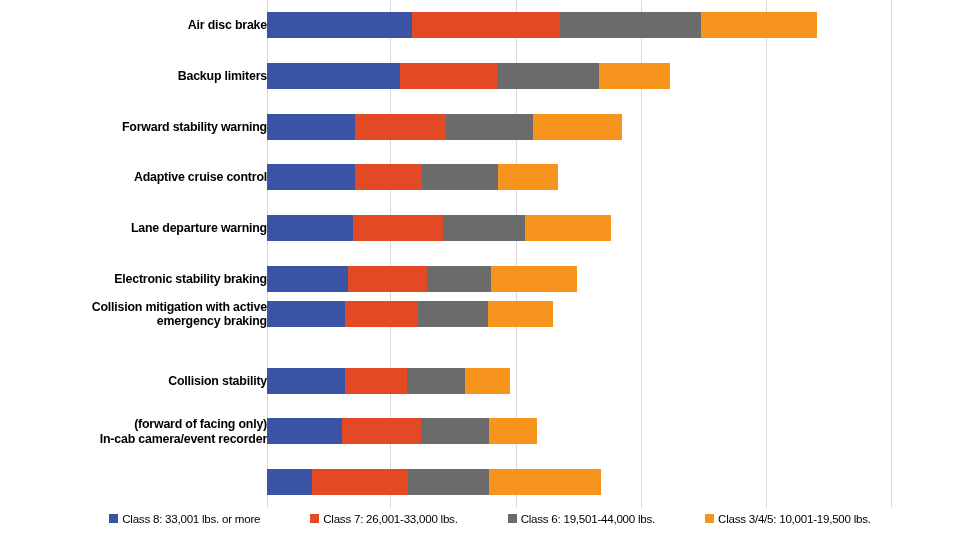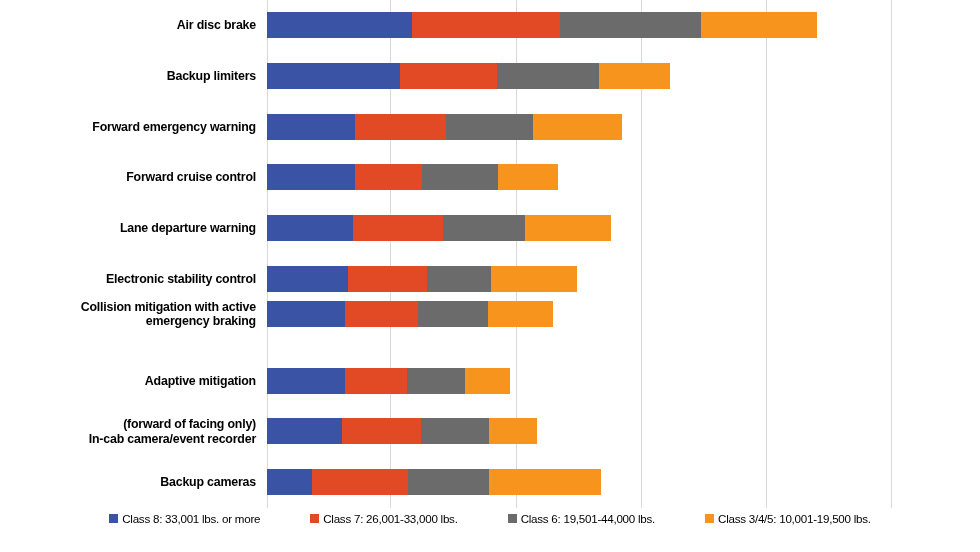--- a/index.html
+++ b/index.html
@@ -47,21 +47,20 @@
     left: 0;
     width: 624px;
     height: 50.8px;
   }
   .cat-label {
     position: absolute;
     right: 624px;
     width: 255px;
     top: 0;
     height: 50.8px;
-    padding-right: 11px;
     box-sizing: border-box;
     display: flex;
     align-items: center;
     justify-content: flex-end;
     text-align: right;
     font-size: 12.4px;
     font-weight: bold;
     color: #000000;
     line-height: 1.18;
     letter-spacing: -0.2px;
@@ -137,32 +136,32 @@
           </div>
           <div class="bar-track">
             <div class="seg" title="Class 8: 33,001 lbs. or more: 26.6" style="width: 132.787px; background: rgb(58, 83, 164);"></div>
             <div class="seg" title="Class 7: 26,001-33,000 lbs.: 19.4" style="width: 96.8448px; background: rgb(225, 74, 37);"></div>
             <div class="seg" title="Class 6: 19,501-26,000 lbs.: 20.6" style="width: 102.835px; background: rgb(107, 107, 107);"></div>
             <div class="seg" title="Class 3/4/5: 10,001-19,500 lbs.: 14.2" style="width: 70.8864px; background: rgb(247, 148, 30);"></div>
           </div>
         </div>
         <div class="bar-row" style="top: 101.6px;">
           <div class="cat-label">
-            <div>Forward emergency warning</div>
+            <div>Forward stability warning</div>
           </div>
           <div class="bar-track">
             <div class="seg" title="Class 8: 33,001 lbs. or more: 17.6" style="width: 87.8592px; background: rgb(58, 83, 164);"></div>
             <div class="seg" title="Class 7: 26,001-33,000 lbs.: 18.2" style="width: 90.8544px; background: rgb(225, 74, 37);"></div>
             <div class="seg" title="Class 6: 19,501-26,000 lbs.: 17.4" style="width: 86.8608px; background: rgb(107, 107, 107);"></div>
             <div class="seg" title="Class 3/4/5: 10,001-19,500 lbs.: 18" style="width: 89.856px; background: rgb(247, 148, 30);"></div>
           </div>
         </div>
         <div class="bar-row" style="top: 152.4px;">
           <div class="cat-label">
-            <div>Forward cruise control</div>
+            <div>Adaptive cruise control</div>
           </div>
           <div class="bar-track">
             <div class="seg" title="Class 8: 33,001 lbs. or more: 17.6" style="width: 87.8592px; background: rgb(58, 83, 164);"></div>
             <div class="seg" title="Class 7: 26,001-33,000 lbs.: 13.4" style="width: 66.8928px; background: rgb(225, 74, 37);"></div>
             <div class="seg" title="Class 6: 19,501-26,000 lbs.: 15.2" style="width: 75.8784px; background: rgb(107, 107, 107);"></div>
             <div class="seg" title="Class 3/4/5: 10,001-19,500 lbs.: 12" style="width: 59.904px; background: rgb(247, 148, 30);"></div>
           </div>
         </div>
         <div class="bar-row" style="top: 203.2px;">
           <div class="cat-label">
@@ -170,21 +169,21 @@
           </div>
           <div class="bar-track">
             <div class="seg" title="Class 8: 33,001 lbs. or more: 17.2" style="width: 85.8624px; background: rgb(58, 83, 164);"></div>
             <div class="seg" title="Class 7: 26,001-33,000 lbs.: 18" style="width: 89.856px; background: rgb(225, 74, 37);"></div>
             <div class="seg" title="Class 6: 19,501-26,000 lbs.: 16.4" style="width: 81.8688px; background: rgb(107, 107, 107);"></div>
             <div class="seg" title="Class 3/4/5: 10,001-19,500 lbs.: 17.4" style="width: 86.8608px; background: rgb(247, 148, 30);"></div>
           </div>
         </div>
         <div class="bar-row" style="top: 254px;">
           <div class="cat-label">
-            <div>Electronic stability control</div>
+            <div>Electronic stability braking</div>
           </div>
           <div class="bar-track">
             <div class="seg" title="Class 8: 33,001 lbs. or more: 16.2" style="width: 80.8704px; background: rgb(58, 83, 164);"></div>
             <div class="seg" title="Class 7: 26,001-33,000 lbs.: 15.8" style="width: 78.8736px; background: rgb(225, 74, 37);"></div>
             <div class="seg" title="Class 6: 19,501-26,000 lbs.: 12.8" style="width: 63.8976px; background: rgb(107, 107, 107);"></div>
             <div class="seg" title="Class 3/4/5: 10,001-19,500 lbs.: 17.4" style="width: 86.8608px; background: rgb(247, 148, 30);"></div>
           </div>
         </div>
         <div class="bar-row" style="top: 289px;">
           <div class="cat-label">
@@ -195,21 +194,21 @@
           </div>
           <div class="bar-track">
             <div class="seg" title="Class 8: 33,001 lbs. or more: 15.6" style="width: 77.8752px; background: rgb(58, 83, 164);"></div>
             <div class="seg" title="Class 7: 26,001-33,000 lbs.: 14.6" style="width: 72.8832px; background: rgb(225, 74, 37);"></div>
             <div class="seg" title="Class 6: 19,501-26,000 lbs.: 14" style="width: 69.888px; background: rgb(107, 107, 107);"></div>
             <div class="seg" title="Class 3/4/5: 10,001-19,500 lbs.: 13" style="width: 64.896px; background: rgb(247, 148, 30);"></div>
           </div>
         </div>
         <div class="bar-row" style="top: 355.6px;">
           <div class="cat-label">
-            <div>Adaptive mitigation</div>
+            <div>Collision stability</div>
           </div>
           <div class="bar-track">
             <div class="seg" title="Class 8: 33,001 lbs. or more: 15.6" style="width: 77.8752px; background: rgb(58, 83, 164);"></div>
             <div class="seg" title="Class 7: 26,001-33,000 lbs.: 12.4" style="width: 61.9008px; background: rgb(225, 74, 37);"></div>
             <div class="seg" title="Class 6: 19,501-26,000 lbs.: 11.6" style="width: 57.9072px; background: rgb(107, 107, 107);"></div>
             <div class="seg" title="Class 3/4/5: 10,001-19,500 lbs.: 9" style="width: 44.928px; background: rgb(247, 148, 30);"></div>
           </div>
         </div>
         <div class="bar-row" style="top: 406.4px;">
           <div class="cat-label">
@@ -219,23 +218,20 @@
             </div>
           </div>
           <div class="bar-track">
             <div class="seg" title="Class 8: 33,001 lbs. or more: 15" style="width: 74.88px; background: rgb(58, 83, 164);"></div>
             <div class="seg" title="Class 7: 26,001-33,000 lbs.: 15.8" style="width: 78.8736px; background: rgb(225, 74, 37);"></div>
             <div class="seg" title="Class 6: 19,501-26,000 lbs.: 13.6" style="width: 67.8912px; background: rgb(107, 107, 107);"></div>
             <div class="seg" title="Class 3/4/5: 10,001-19,500 lbs.: 9.6" style="width: 47.9232px; background: rgb(247, 148, 30);"></div>
           </div>
         </div>
         <div class="bar-row" style="top: 457.2px;">
-          <div class="cat-label">
-            <div>Backup cameras</div>
-          </div>
           <div class="bar-track">
             <div class="seg" title="Class 8: 33,001 lbs. or more: 9" style="width: 44.928px; background: rgb(58, 83, 164);"></div>
             <div class="seg" title="Class 7: 26,001-33,000 lbs.: 19.2" style="width: 95.8464px; background: rgb(225, 74, 37);"></div>
             <div class="seg" title="Class 6: 19,501-26,000 lbs.: 16.2" style="width: 80.8704px; background: rgb(107, 107, 107);"></div>
             <div class="seg" title="Class 3/4/5: 10,001-19,500 lbs.: 22.6" style="width: 112.819px; background: rgb(247, 148, 30);"></div>
           </div>
         </div>
       </div>
   </div>
 

